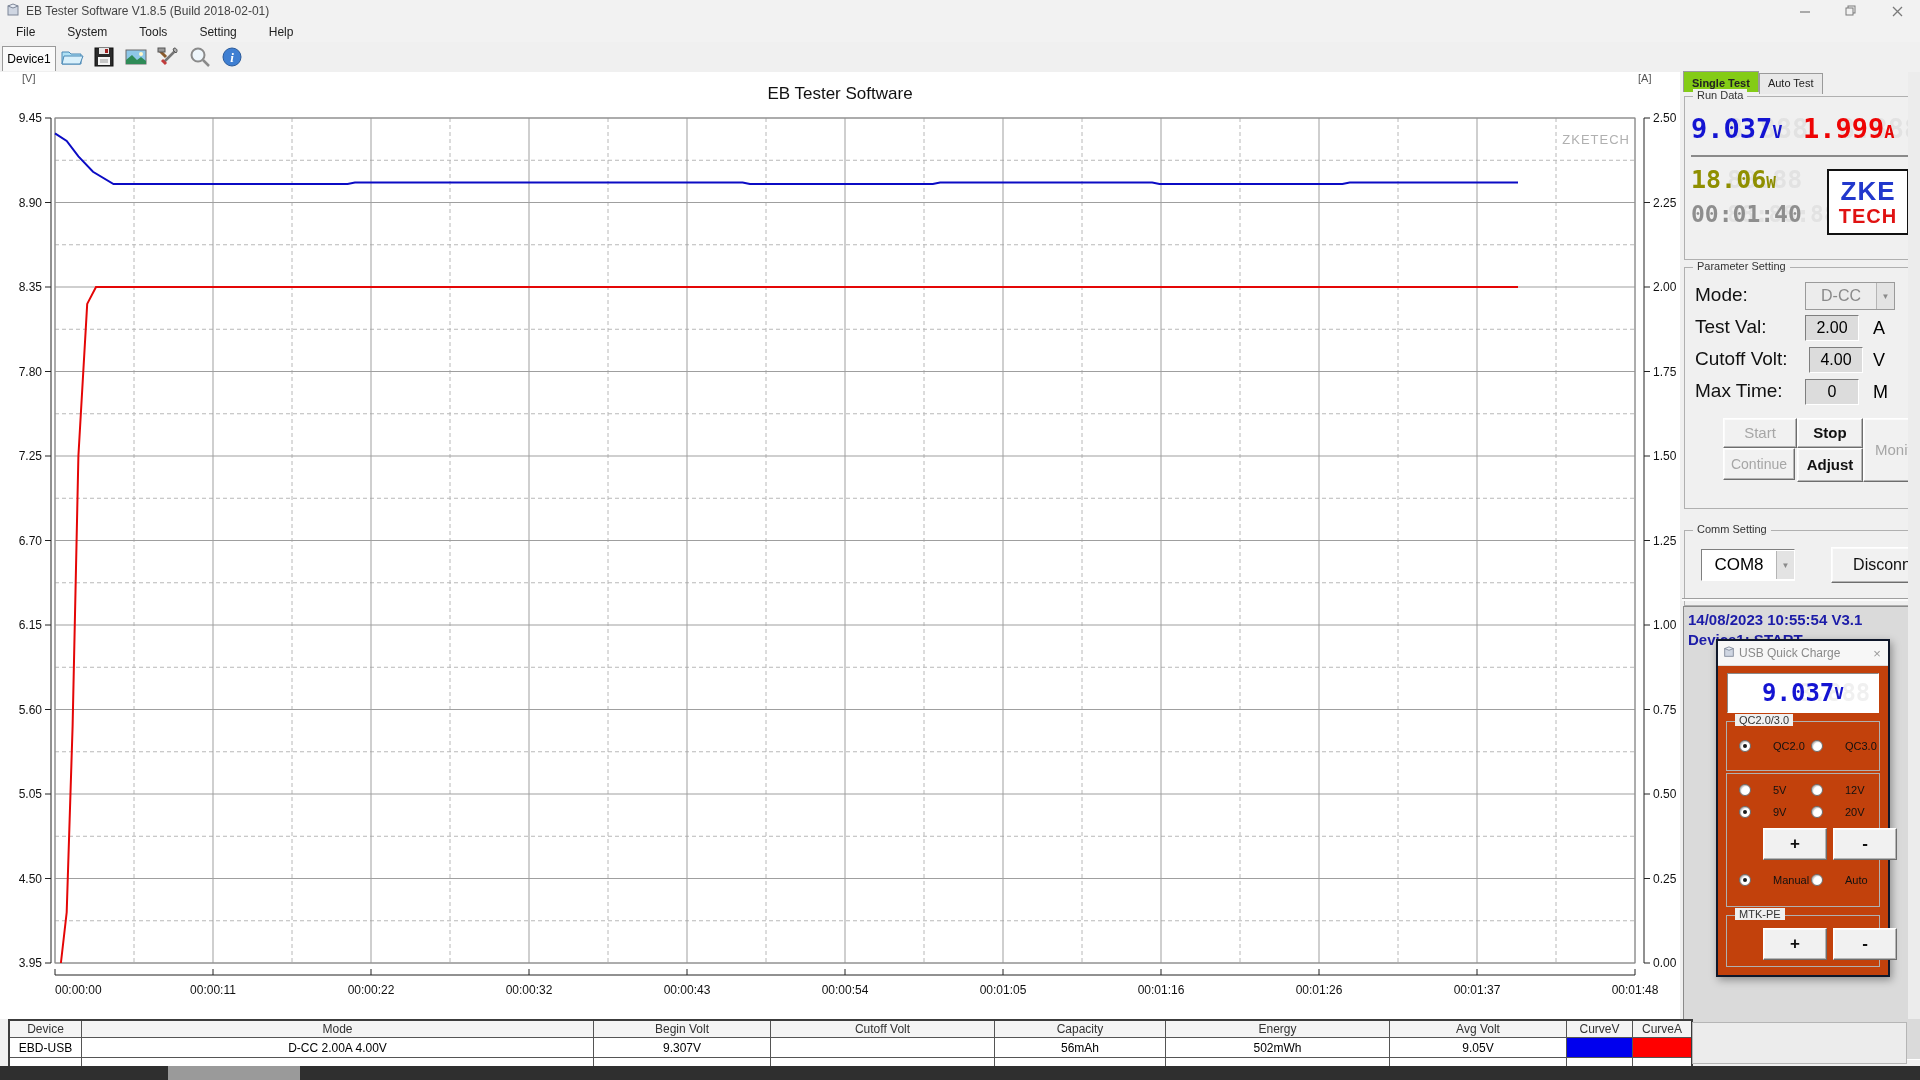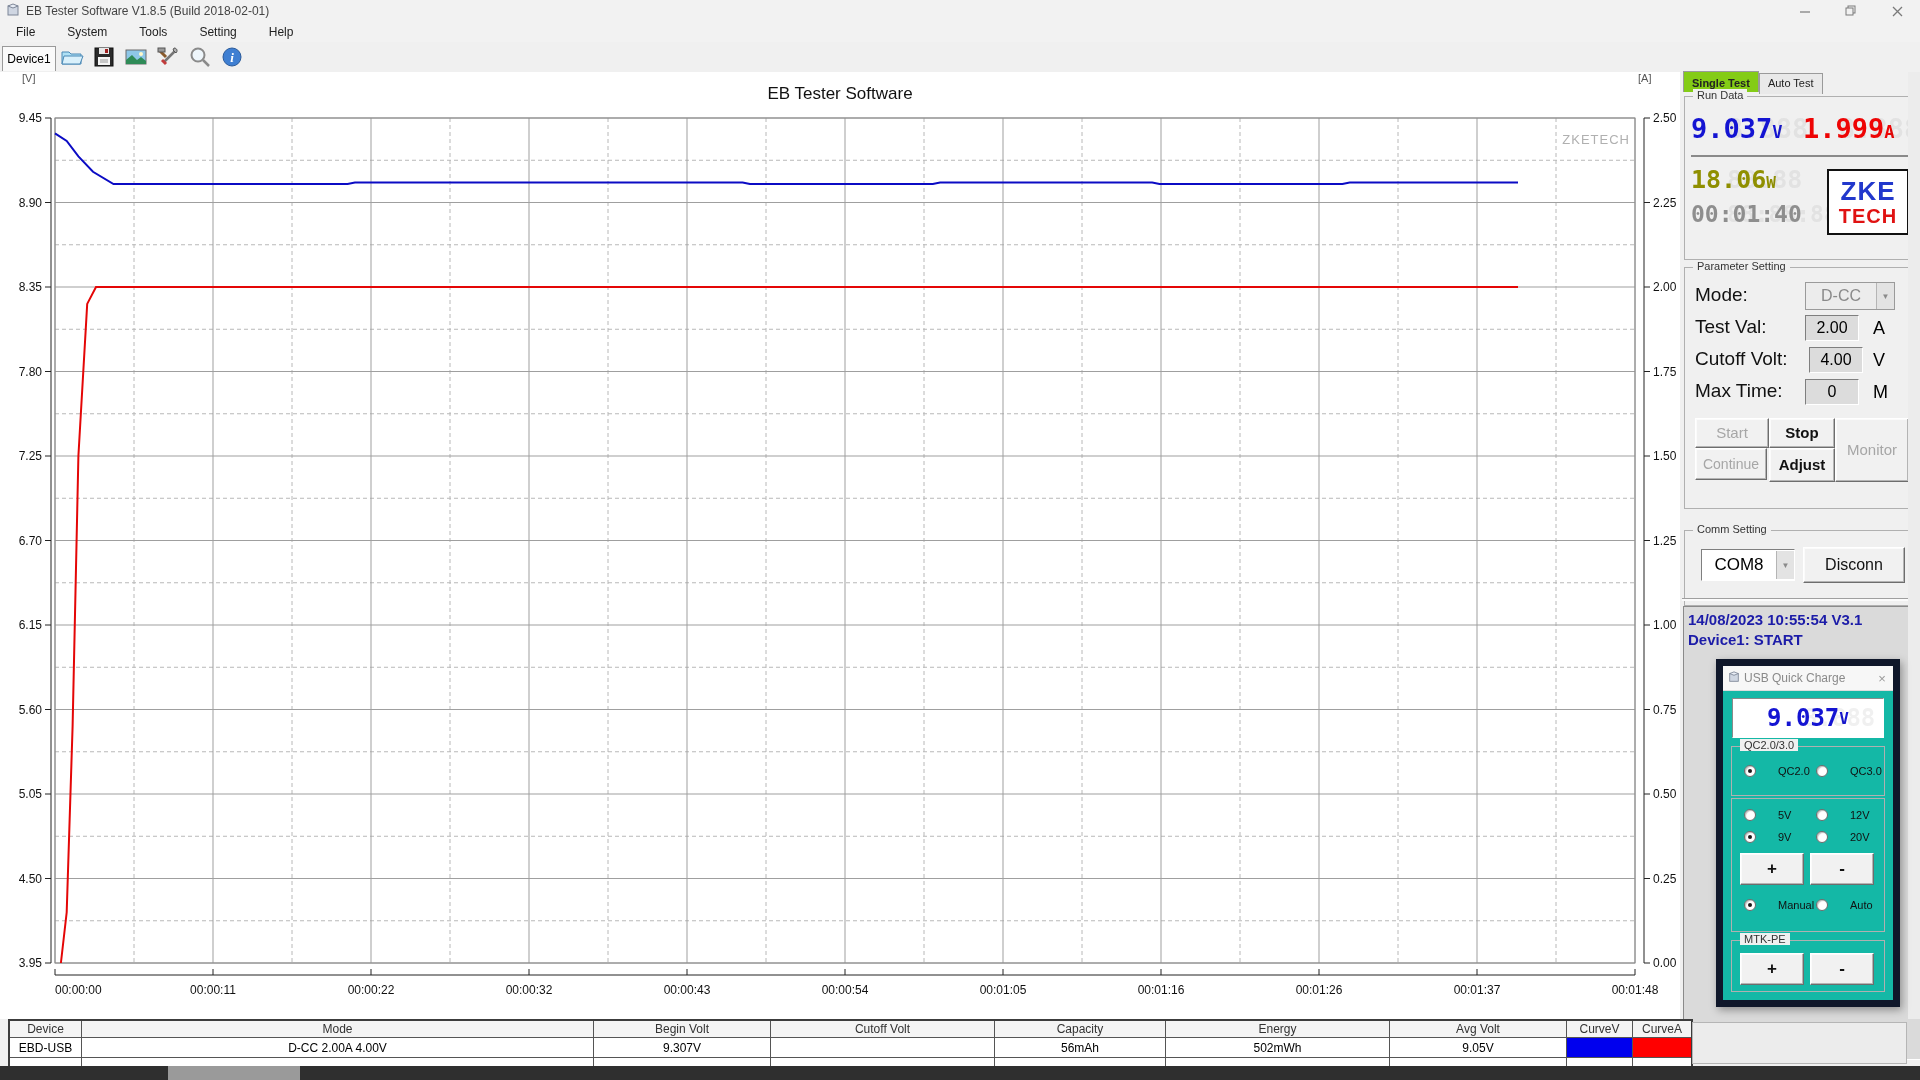--- a/index.html
+++ b/index.html
@@ -59,34 +59,34 @@
   .pbox{position:absolute;width:52px;height:24px;background:#dcdcdc;border:1px solid;border-color:#7f7f7f #ffffff #ffffff #7f7f7f;
         display:flex;align-items:center;justify-content:center;font-size:16px;}
   .punit{position:absolute;font-size:18px;}
   .mode-dd{position:absolute;width:88px;height:26px;background:#ececec;border:1px solid #9a9a9a;display:flex;align-items:center;}
   .mode-dd .txt{flex:1;text-align:center;color:#8a8a8a;font-size:16px;}
   .dd-arrow{width:17px;height:100%;background:#e3e3e3;border-left:1px solid #b5b5b5;display:flex;align-items:center;justify-content:center;color:#8a8a8a;font-size:8px;}
 
   .btn{background:#f1f1f1;border:1px solid;border-color:#ffffff #6d6d6d #6d6d6d #ffffff;
        box-shadow:inset -1px -1px 0 #b4b4b4, inset 1px 1px 0 #fbfbfb;
        display:flex;align-items:center;justify-content:center;font-size:15px;color:#111;
-       font-family:"Liberation Sans",sans-serif;line-height:1.05;text-align:left;}
+       font-family:"Liberation Sans",sans-serif;line-height:1.05;text-align:left;margin-left:28px;}
   .btn.disabled{color:#a6a6a6;}
 
   .combo{position:absolute;background:#fff;border:1px solid;border-color:#7f7f7f #ffffff #ffffff #7f7f7f;
          display:flex;align-items:center;}
   .combo .txt{flex:1;text-align:center;font-size:17px;}
 
   .logpanel{position:absolute;background:#dadada;border:1px solid;border-color:#8a8a8a #ffffff #ffffff #8a8a8a;
             font-size:15px;font-weight:bold;color:#1c1ca8;padding:3px 4px;line-height:1.35;overflow:hidden;white-space:nowrap;}
   .rp-divider{position:absolute;height:2px;background:#fbfbfb;border-top:1px solid #9f9f9f;}
 
   
-  .qc-dialog{position:absolute;left:1716px;top:659px;width:170px;height:334px;background:#14b8a6;
-             border:7px solid #0f172a;box-shadow:2px 3px 8px rgba(0,0,0,0.35);z-index:9;}
+  .qc-dialog{position:absolute;left:1716px;top:639px;width:170px;height:334px;background:#c2410c;
+             border:2px solid #0f172a;box-shadow:2px 3px 8px rgba(0,0,0,0.35);z-index:9;}
   .qc-title{height:24px;background:#f7f7f7;border-bottom:1px solid #dcdcdc;display:flex;align-items:center;
             font-size:12px;color:#8a8a8a;}
   .qc-title .t{flex:1;margin-left:4px;}
   .qc-close{width:22px;text-align:center;color:#9a9a9a;font-size:13px;}
   .qc-display{position:absolute;left:9px;top:32px;width:150px;height:38px;background:#fff;
               border:1px solid;border-color:#8a8a8a #ffffff #ffffff #8a8a8a;
               display:flex;align-items:center;justify-content:center;}
   .radio{display:flex;align-items:center;gap:22px;font-size:11px;color:#111;}
   .rb{display:inline-block;width:12px;height:12px;border-radius:50%;background:#fff;border:1px solid #6b6b6b;
       box-shadow:inset 1px 1px 1px rgba(0,0,0,0.25);box-sizing:border-box;}

